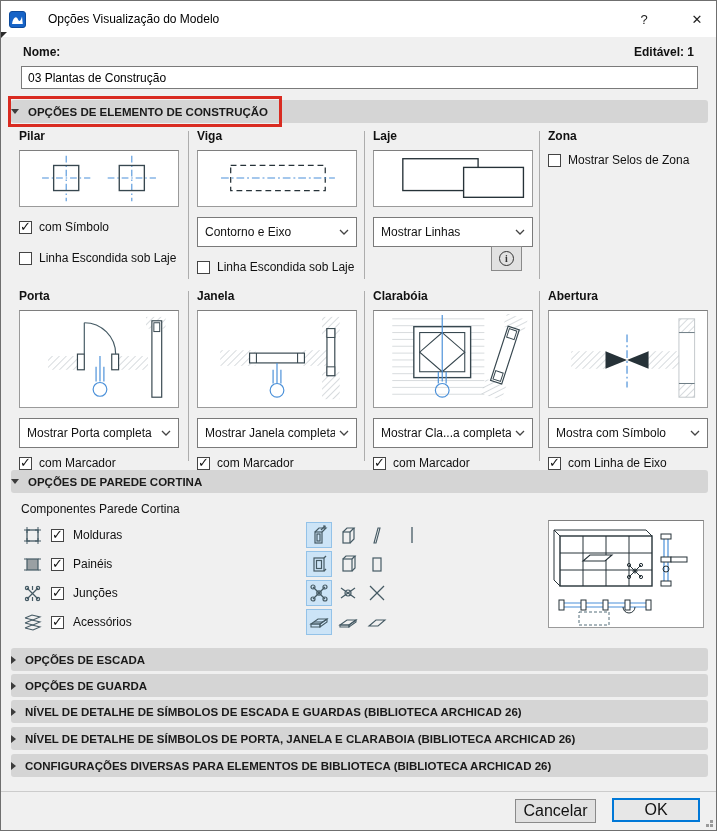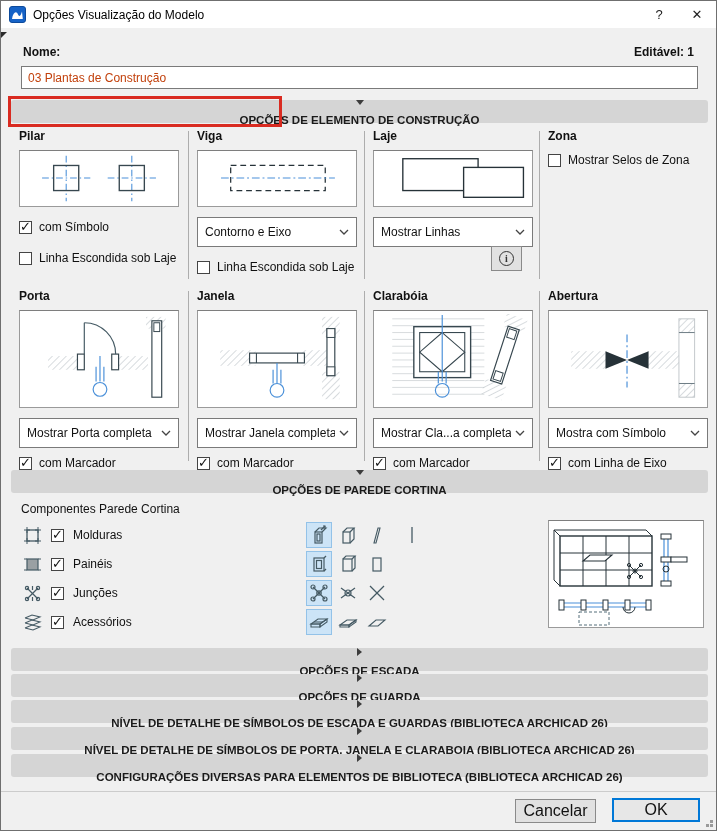--- a/index.html
+++ b/index.html
@@ -1,31 +1,31 @@
 <!DOCTYPE html>
 <html><head>
 <meta charset="utf-8">
 <style>
   html,body{margin:0;padding:0;background:#dcdcdc;font-family:"Liberation Sans","DejaVu Sans",sans-serif;}
   *{box-sizing:border-box;}
   .dialog{position:relative;width:717px;height:831px;background:#f0f0f0;border:1px solid #6f6f6f;overflow:hidden;font-size:12px;color:#111;}
   
-  .titlebar{position:absolute;left:0;top:0;width:100%;height:27px;background:#ffffff;display:flex;align-items:center;}
+  .titlebar{position:absolute;left:0;top:0;width:100%;height:36px;background:#ffffff;display:flex;align-items:center;gap:15px;}
   .app-icon{width:17px;height:17px;margin-left:8px;flex:none;}
   .title-text{margin-left:7px;font-size:12px;color:#000;}
   .tb-btn{width:38px;height:30px;display:flex;align-items:center;justify-content:center;font-size:13px;color:#222;}
   .tb-spacer{flex:1;}
   
   .edge-marker{position:absolute;left:0;top:31px;width:0;height:0;border-top:6px solid #2b2b2b;border-right:6px solid transparent;}
   
   .name-label{position:absolute;left:22px;top:44px;font-weight:bold;}
   .editable-label{position:absolute;right:22px;top:44px;font-weight:bold;}
-  .name-input{position:absolute;left:20px;top:65px;width:677px;height:23px;border:1px solid #7a7a7a;background:#fff;font-family:inherit;font-size:12px;padding:0 6px;color:#c2410c;}
-  
-  .sec{position:absolute;left:10px;width:697px;height:23px;background:#d5d5d5;border-radius:3px;display:flex;align-items:center;gap:9px;font-weight:bold;font-size:11.5px;color:#1a1a1a;flex-direction:column;}
+  .name-input{position:absolute;left:20px;top:65px;width:677px;height:23px;border:1px solid #7a7a7a;background:#fff;font-family:inherit;font-size:12px;padding:0 6px;color:#000000;}
+  
+  .sec{position:absolute;left:10px;width:697px;height:23px;background:#d5d5d5;border-radius:3px;display:flex;align-items:center;gap:9px;font-weight:bold;font-size:11.5px;color:#1a1a1a;}
   .tri-down{width:0;height:0;border-left:4px solid transparent;border-right:4px solid transparent;border-top:5px solid #3c3c3c;flex:none;}
   .tri-right{width:0;height:0;border-top:4px solid transparent;border-bottom:4px solid transparent;border-left:5px solid #3c3c3c;flex:none;}
   .red-box{position:absolute;left:7px;top:95px;width:274px;height:31px;border:3px solid #d92b21;pointer-events:none;z-index:5;}
   
   .vdiv{position:absolute;width:1px;background:#adadad;}
   .col{position:absolute;width:160px;}
   .col-title{font-weight:bold;margin-bottom:7px;}
   .preview{background:#fff;border:1px solid #9a9a9a;border-top-color:#7e7e7e;width:160px;}
   .ctl-row{display:flex;align-items:center;gap:7px;}
   .cb{width:13px;height:13px;border:1px solid #444;background:#fff;position:relative;flex:none;}

